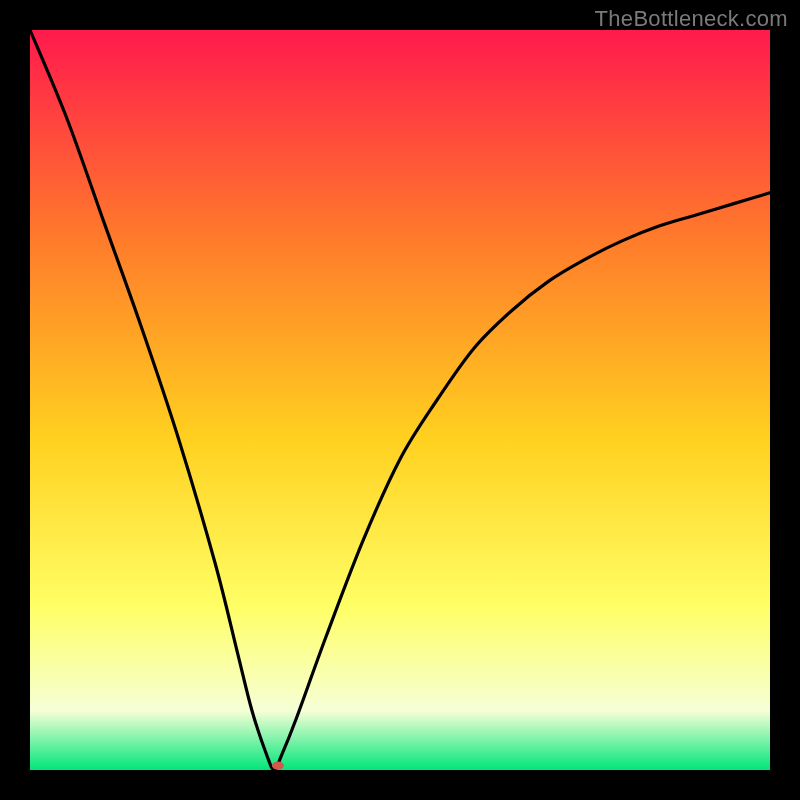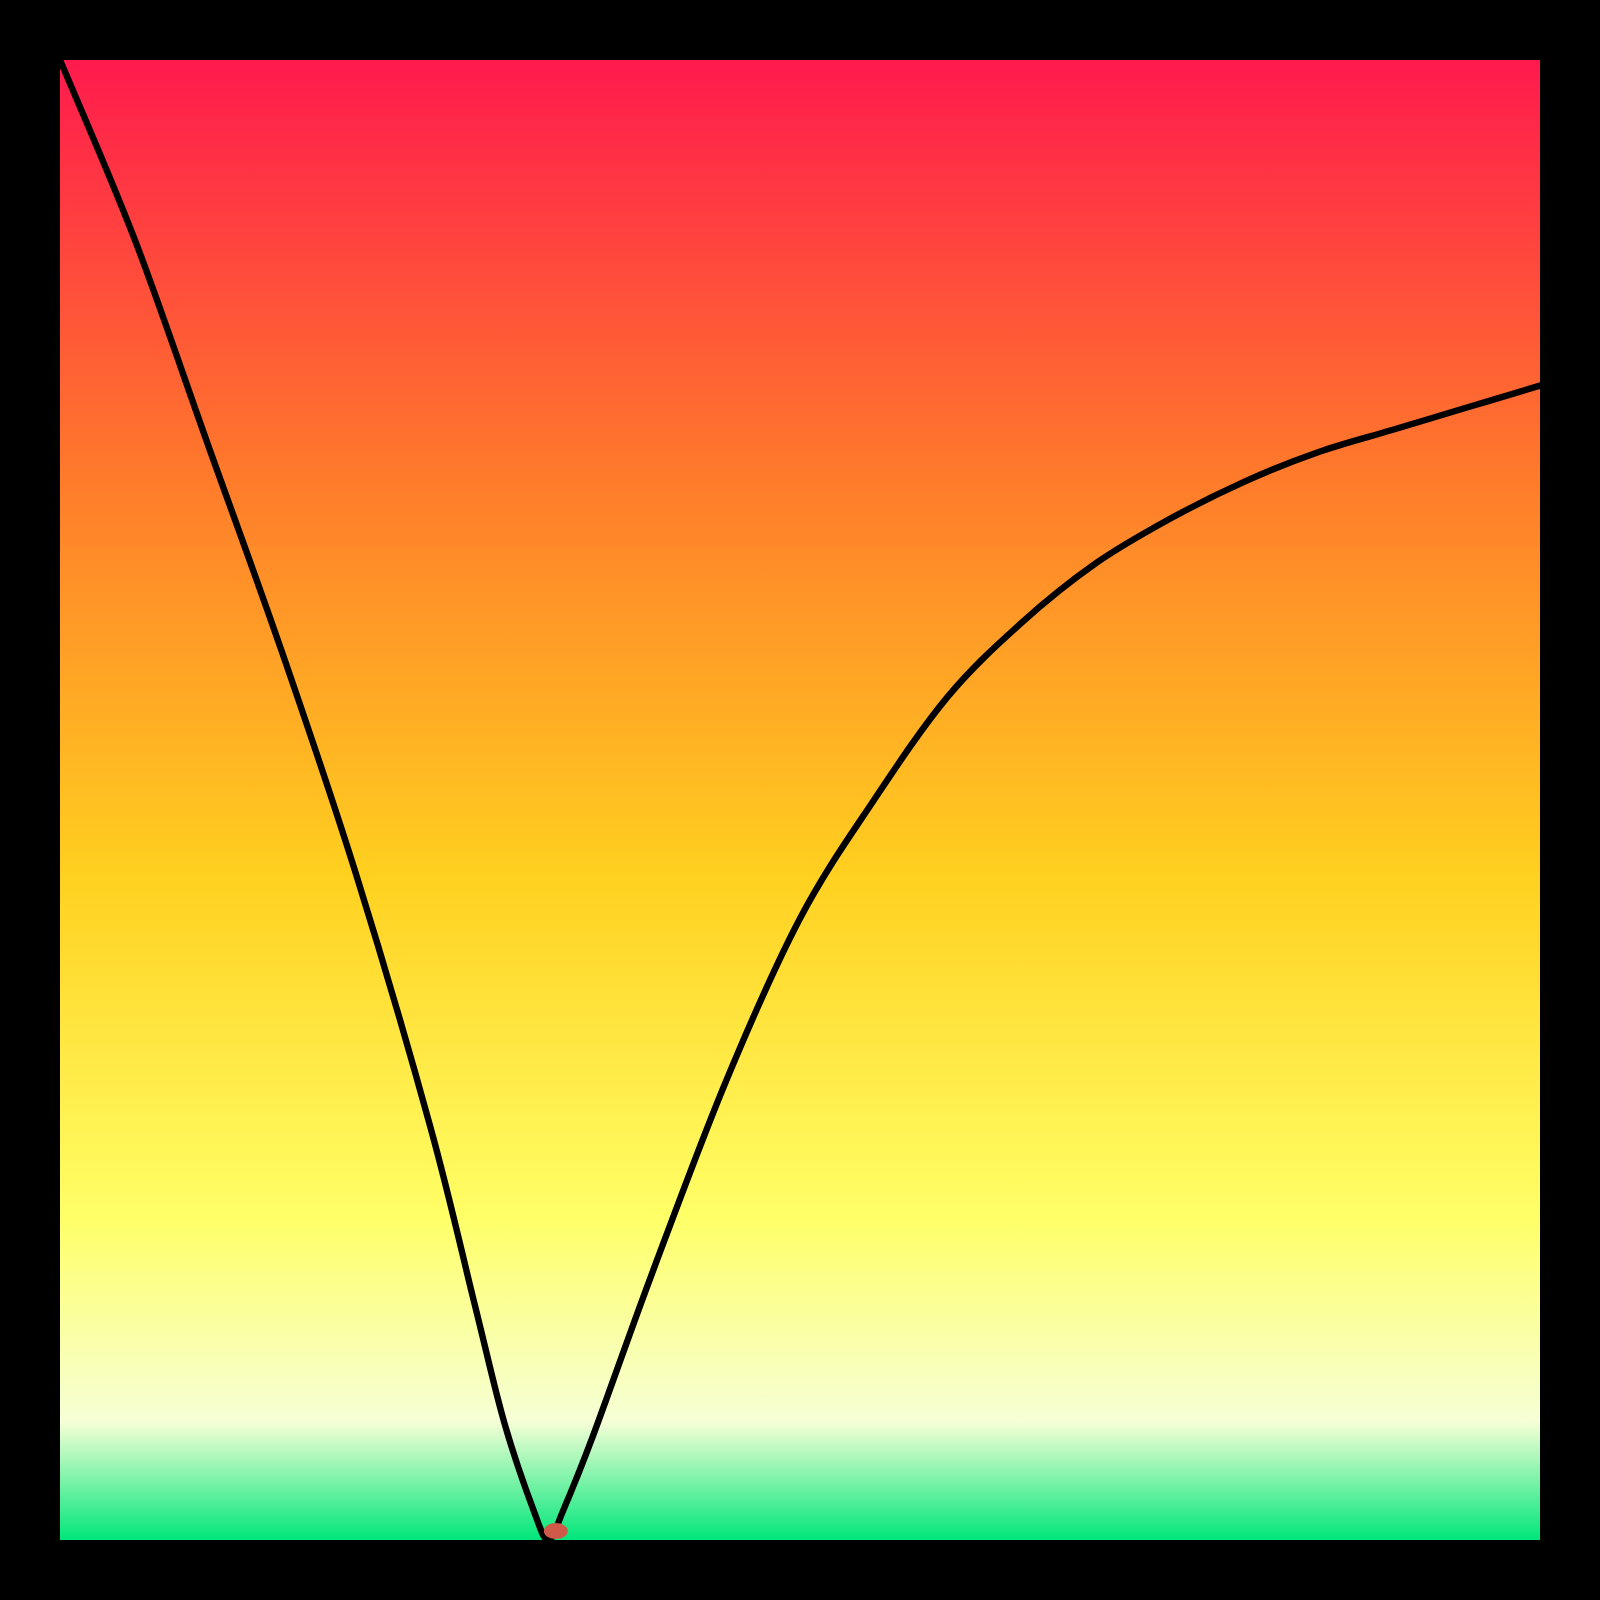--- a/index.html
+++ b/index.html
@@ -32,20 +32,21 @@
     left: 0;
     top: 0;
     width: 800px;
     height: 800px;
   }
 </style>
 </head>
 <body>
 <div class="frame">
 
+  <div class="watermark">TheBottleneck.com</div>
 
   <svg class="plot" viewBox="0 0 800 800">
     <defs>
       <linearGradient id="bg-grad" x1="0" y1="0" x2="0" y2="1">
         <stop id="g0" offset="0%" stop-color="#ff1a4d"></stop>
         <stop id="g1" offset="28%" stop-color="#ff7a2b"></stop>
         <stop id="g2" offset="55%" stop-color="#ffd01f"></stop>
         <stop id="g3" offset="78%" stop-color="#ffff66"></stop>
         <stop id="g4" offset="92%" stop-color="#f6ffd6"></stop>
         <stop id="g5" offset="100%" stop-color="#00e67a"></stop>

